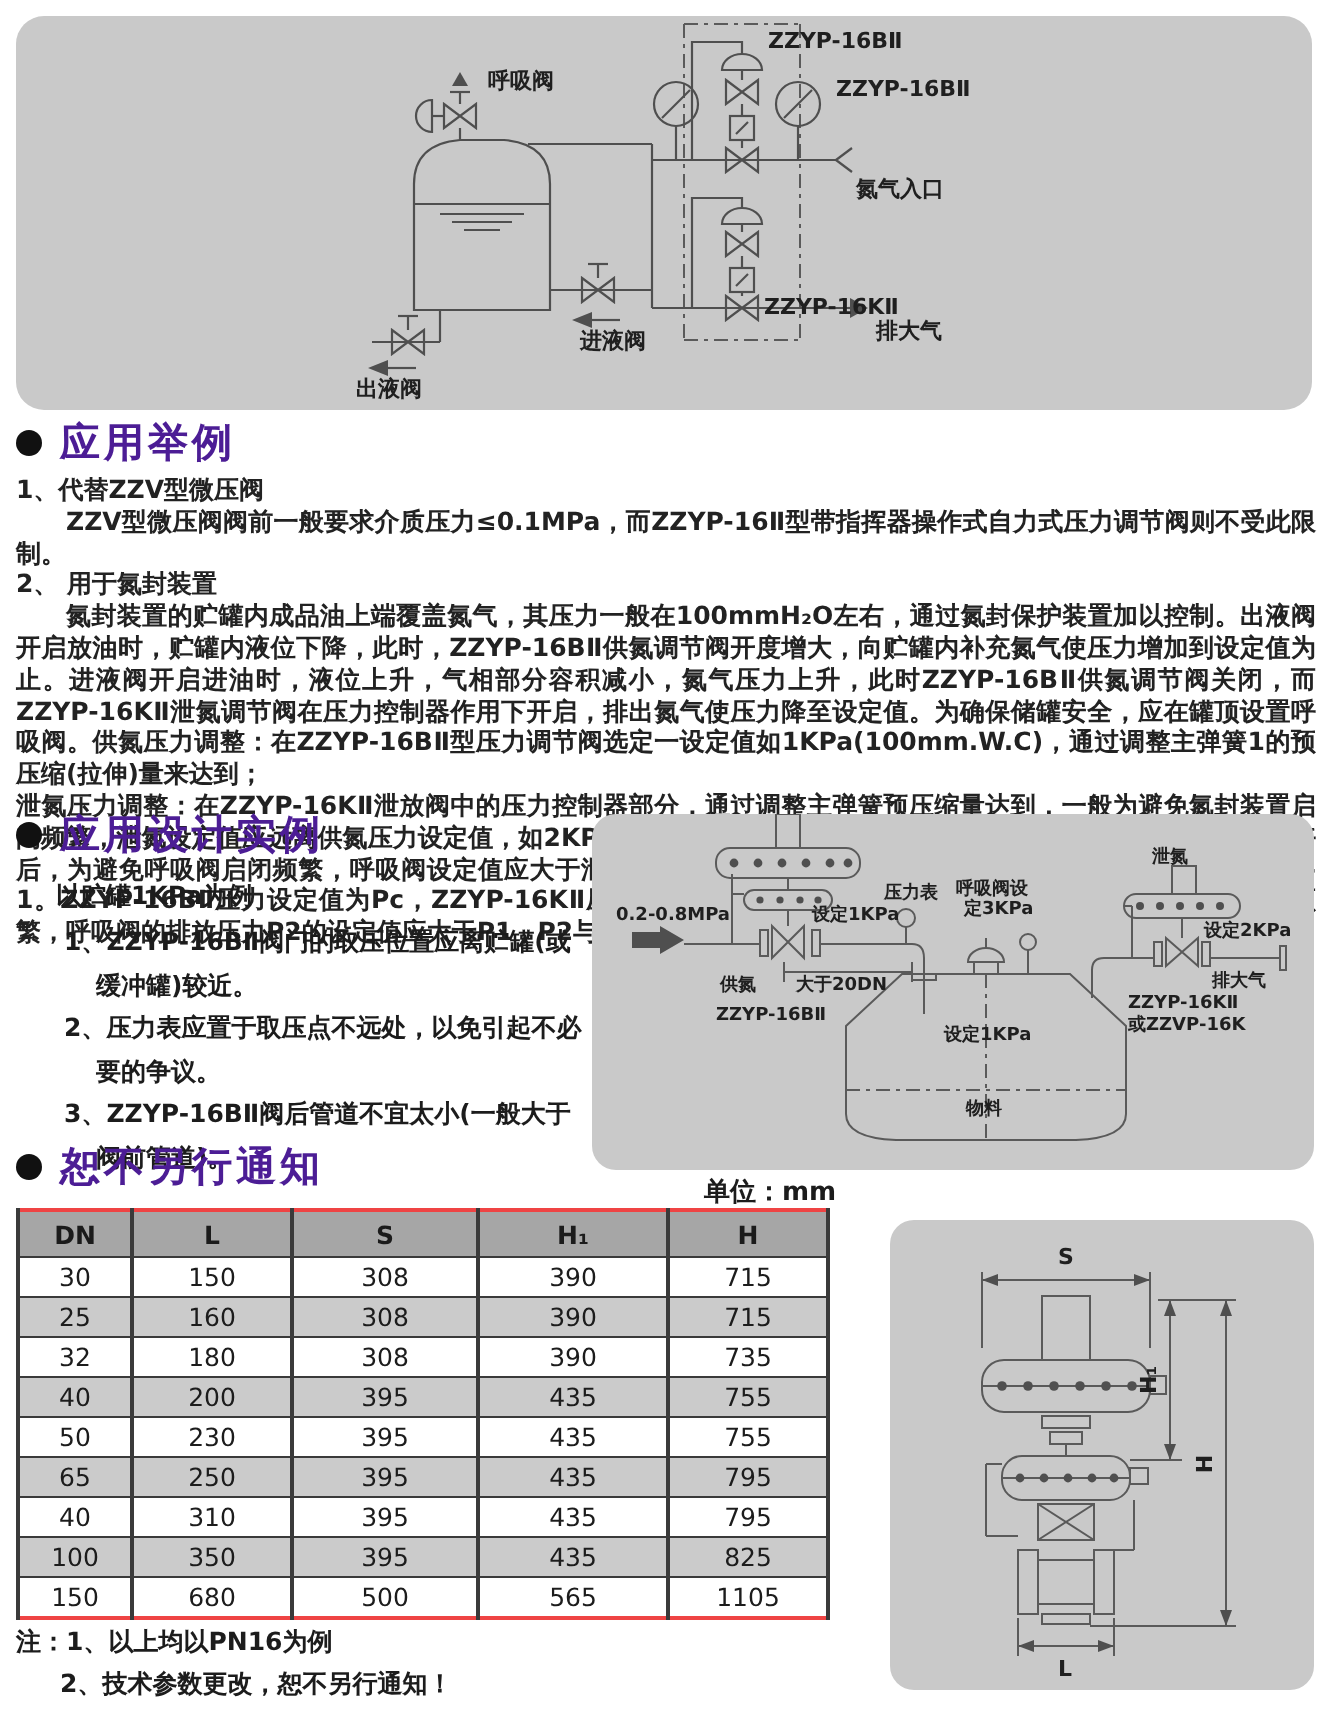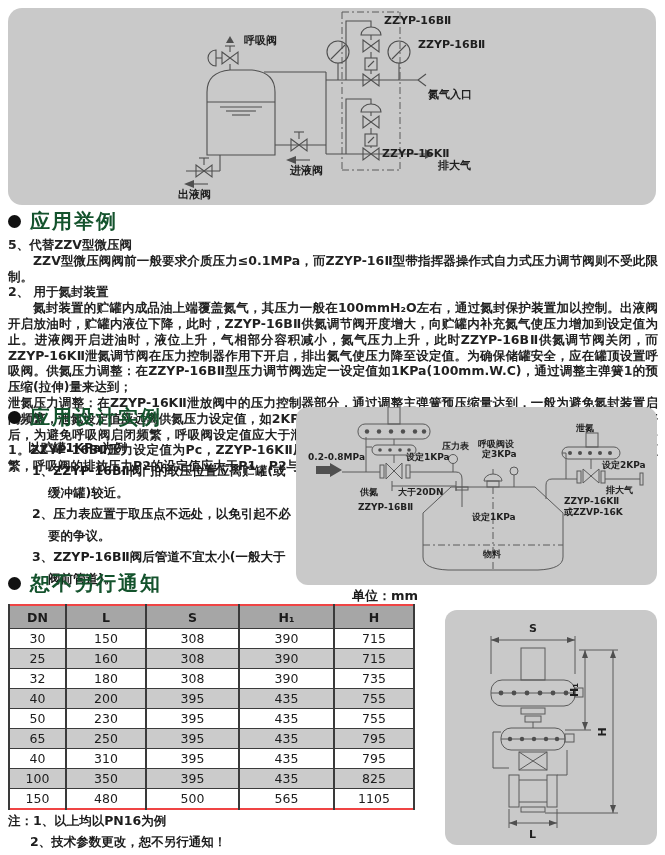--- a/index.html
+++ b/index.html
@@ -14,21 +14,21 @@
   svg{display:block;}
   svg .ln{stroke:#4f4f4f;fill:none;stroke-width:1.1;}
   svg .lnthin{stroke:#5a5a5a;fill:none;stroke-width:1;}
   svg .dash{stroke:#5a5a5a;fill:none;stroke-width:1;stroke-dasharray:7 3 2 3;}
   svg .fillg{fill:#4f4f4f;stroke:none;}
   svg text{font-family:"DejaVu Sans","Liberation Sans",sans-serif;font-weight:bold;fill:#1f1f1f;}
   .t11{font-size:11px;}
   .t9{font-size:9px;}
   .sec-head{position:absolute;left:8px;display:flex;align-items:center;}
   .sec-bullet{width:13px;height:13px;border-radius:50%;background:#111;display:inline-block;margin-right:9px;flex:0 0 auto;}
-  .sec-title{font-size:20px;font-weight:bold;letter-spacing:2px;color:#14532d;}
+  .sec-title{font-size:20px;font-weight:bold;letter-spacing:2px;color:#4c1d95;}
   .bodytext{position:absolute;left:8px;width:650px;font-size:12.5px;font-weight:bold;line-height:15.8px;text-align:justify;color:#222;}
   .bodytext p{margin:0;}
   .indent{text-indent:2em;}
   .design-intro{position:absolute;left:28px;top:440px;font-size:12.5px;font-weight:bold;}
   .design-list{position:absolute;left:32px;top:460px;width:262px;font-size:12.5px;font-weight:bold;line-height:21.5px;}
   .design-list p{margin:0;padding-left:16px;text-indent:-16px;}
   .unit-label{position:absolute;left:352px;top:587px;font-size:13px;font-weight:bold;}
   table.dims{position:absolute;left:8px;top:604px;border-collapse:collapse;table-layout:fixed;border:2px solid #ef4444;}
   table.dims th{background:#a6a6a6;color:#1b1b1b;font-size:12.5px;font-weight:bold;height:22px;border:1px solid #3a3a3a;border-left-width:2px;border-right-width:2px;text-align:center;padding:0;}
   table.dims td{background:#ffffff;font-size:12.5px;height:19px;border:1px solid #3a3a3a;border-left-width:2px;border-right-width:2px;text-align:center;padding:0;}
@@ -128,21 +128,21 @@
     <text class="t11" x="282" y="166">进液阀</text>
     <text class="t11" x="170" y="190">出液阀</text>
   </svg>
 </div>
 
 <div class="sec-head" style="top:208px;">
   <span class="sec-bullet"></span>
   <span class="sec-title">应用举例</span>
 </div>
 <div class="bodytext" style="top:237px;">
-  <p>5、代替ZZV型微压阀</p>
+  <p>1、代替ZZV型微压阀</p>
   <p class="indent">ZZV型微压阀阀前一般要求介质压力≤0.1MPa，而ZZYP-16Ⅱ型带指挥器操作式自力式压力调节阀则不受此限制。</p>
   <p>2、 用于氮封装置</p>
   <p class="indent">氮封装置的贮罐内成品油上端覆盖氮气，其压力一般在100mmH₂O左右，通过氮封保护装置加以控制。出液阀开启放油时，贮罐内液位下降，此时，ZZYP-16BⅡ供氮调节阀开度增大，向贮罐内补充氮气使压力增加到设定值为止。进液阀开启进油时，液位上升，气相部分容积减小，氮气压力上升，此时ZZYP-16BⅡ供氮调节阀关闭，而ZZYP-16KⅡ泄氮调节阀在压力控制器作用下开启，排出氮气使压力降至设定值。为确保储罐安全，应在罐顶设置呼吸阀。供氮压力调整：在ZZYP-16BⅡ型压力调节阀选定一设定值如1KPa(100mm.W.C)，通过调整主弹簧1的预压缩(拉伸)量来达到；</p>
   <p>泄氮压力调整：在ZZYP-16KⅡ泄放阀中的压力控制器部分，通过调整主弹簧预压缩量达到，一般为避免氮封装置启闭频繁，泄氮设定值应远离供氮压力设定值，如2KPa (200mm.W.C)。呼吸阀设定值调整：在上述两设定值调整好后，为避免呼吸阀启闭频繁，呼吸阀设定值应大于泄压设定值。两者设定值亦不能靠得太近。呼吸阀型号为：ZFQ-1。ZZYP-16BⅡ压力设定值为Pc，ZZYP-16KⅡ压力设定值P1，Pc与P1两值不能靠得太近，以免阀门工作太频繁，呼吸阀的排放压力P2的设定值应大于P1，P2与P1两值也不能靠得太近。三者关系Pc&lt;P1&lt;P2。</p>
 </div>
 
 <div class="sec-head" style="top:404px;">
   <span class="sec-bullet"></span>
   <span class="sec-title">应用设计实例</span>
 </div>
@@ -311,21 +311,21 @@
     </tr>
     <tr class="alt">
       <td>100</td>
         <td>350</td>
         <td>395</td>
         <td>435</td>
         <td>825</td>
     </tr>
     <tr>
       <td>150</td>
-        <td>480</td>
+        <td>680</td>
         <td>500</td>
         <td>565</td>
         <td>1105</td>
     </tr>
   </tbody>
 </table>
 
 <div class="note" id="note1">注：1、以上均以PN16为例</div>
 <div class="note" id="note2">2、技术参数更改，恕不另行通知！</div>
 

